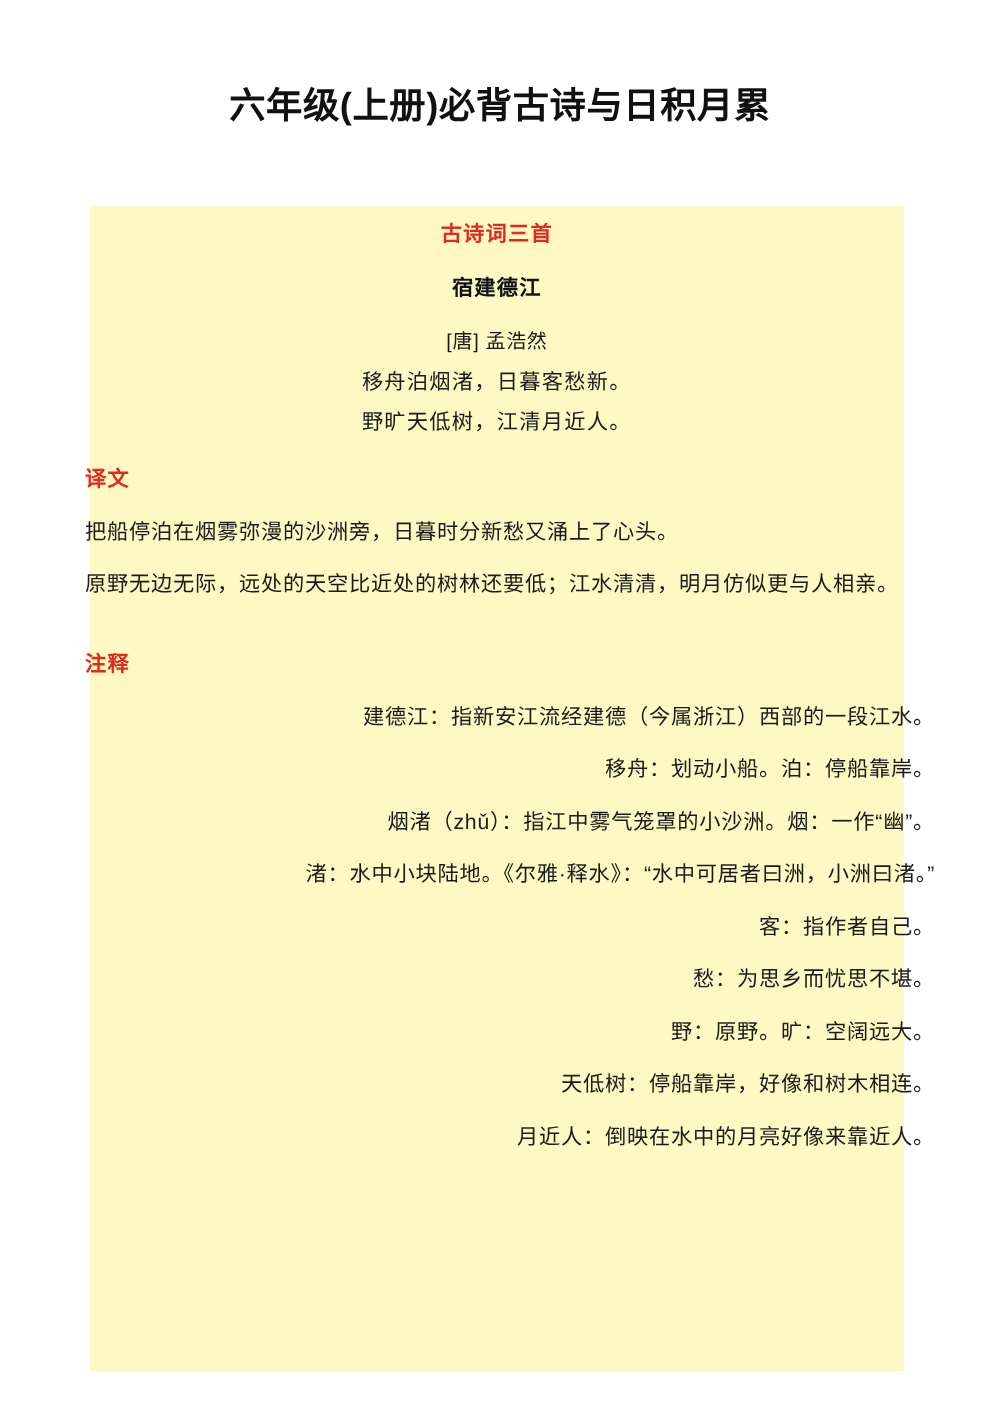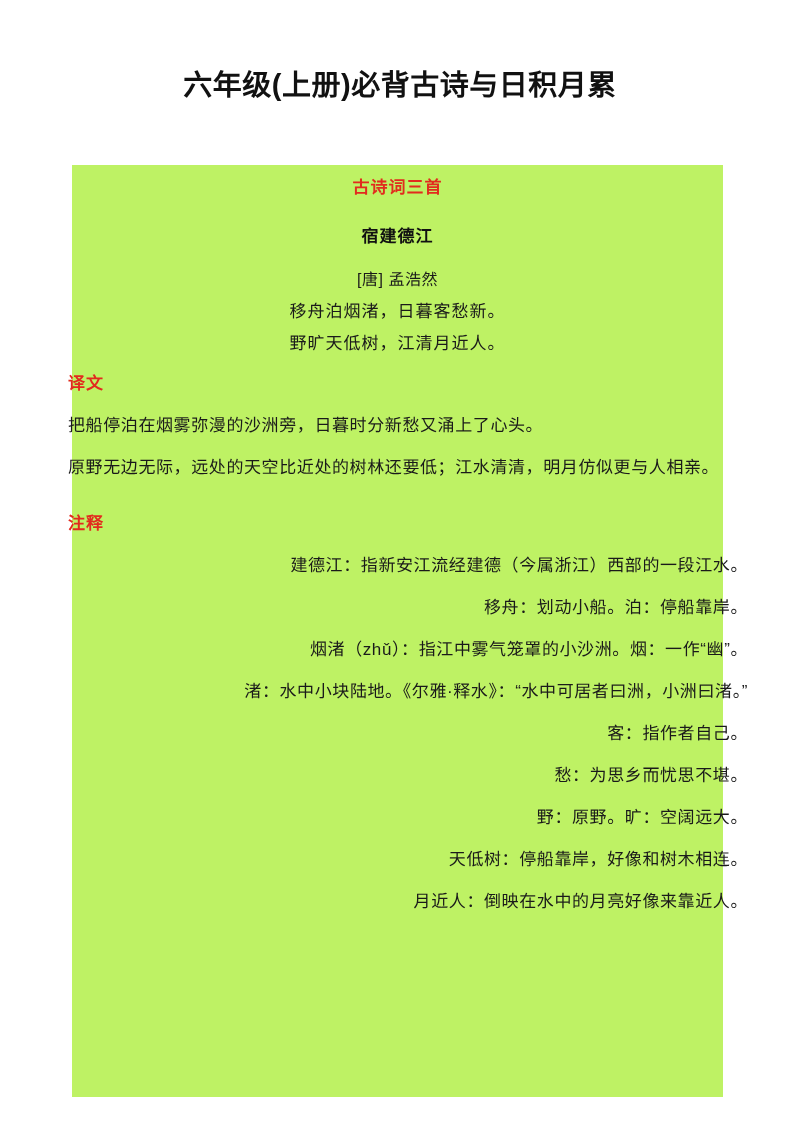--- a/index.html
+++ b/index.html
@@ -39,21 +39,21 @@
     white-space: nowrap;
   }
 
   
   .panel {
     position: absolute;
     left: 72px;
     top: 165px;
     width: 651px;
     height: 932px;
-    background: #bef264;
+    background: #fef9c3;
   }
 
   
   .poem-block {
     position: absolute;
     left: 0;
     top: 0;
     width: 651px;
     text-align: center;
   }
@@ -63,21 +63,21 @@
     line-height: 26px;
     margin-top: 10px;
     color: #e22b1e;
     font-weight: bold;
     letter-spacing: 1px;
   }
 
   .poem-title {
     font-size: 17px;
     line-height: 26px;
-    margin-top: 23px;
+    margin-top: 17px;
     font-weight: bold;
     color: #111111;
     letter-spacing: 1px;
   }
 
   .poem-author {
     font-size: 16px;
     line-height: 26px;
     margin-top: 17px;
     color: #1a1a1a;
@@ -105,21 +105,21 @@
     font-size: 17px;
     font-weight: bold;
     color: #e22b1e;
     line-height: 26px;
     letter-spacing: 1px;
     margin: 0 0 8px 0;
     padding-left: 0;
   }
 
   .heading.notes-heading {
-    margin-top: 22px;
+    margin-top: 30px;
   }
 
   .para {
     font-size: 17px;
     line-height: 42px;
     color: #1a1a1a;
     letter-spacing: 0.6px;
     margin: 0;
     width: 680px;
   }

